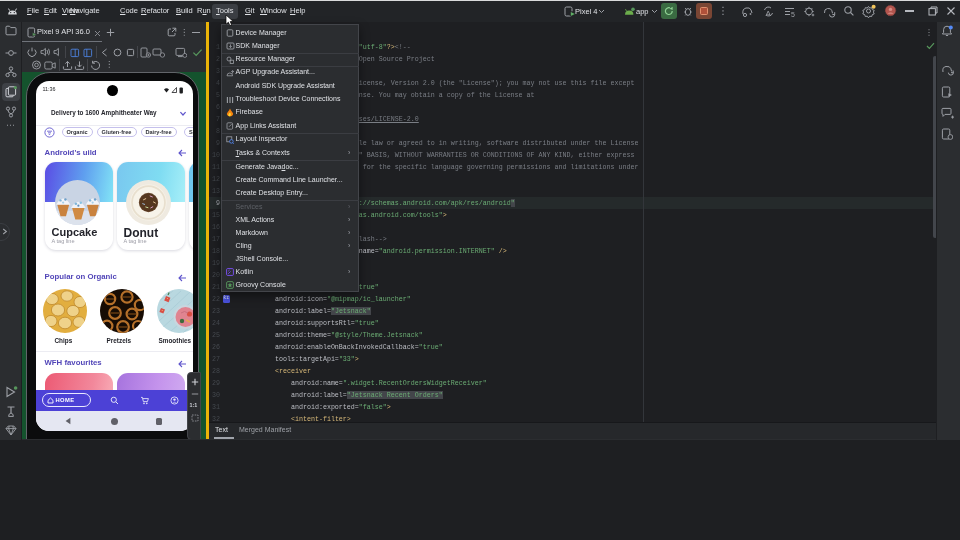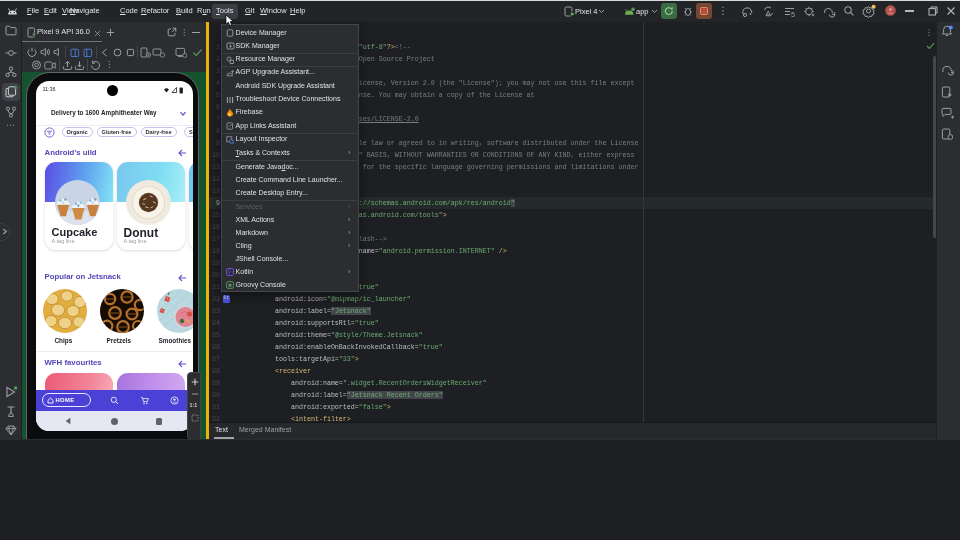--- a/index.html
+++ b/index.html
@@ -388,21 +388,21 @@
             </g>
           </g>
         </svg>
         <span class="abs" style="left:7px;top:64px;font-size:12px;font-weight:bold;color:#23242B;">Donut</span>
         <span class="abs" style="left:7px;top:76px;font-size:5.6px;color:#9C9CA6;">A tag line</span>
       </div>
       <div class="abs" style="left:153px;top:80.5px;width:10px;height:88px;background:#fff;border-radius:11px 0 0 11px;box-shadow:0 1px 3px rgba(40,40,80,.18);overflow:hidden;">
         <div class="abs" style="left:0;top:0;width:10px;height:40px;background:#6FC5EE;"></div>
       </div>
 
-      <span class="abs" style="left:9px;top:191px;font-size:7.8px;font-weight:bold;color:#5246B8;">Popular on Jetsnack</span>
+      <span class="abs" style="left:9px;top:191px;font-size:7.8px;font-weight:bold;color:#5246B8;">Popular on Organic</span>
       <svg class="abs" style="left:142px;top:192.5px" width="9" height="8" viewBox="0 0 9 8">
           <path d="M4 1 L1 4 L4 7 M1 4 H8" fill="none" stroke="#5F55CC" stroke-width="1.1"></path>
         </svg>
       <svg class="abs" style="left:7px;top:208px" width="44" height="44" viewBox="0 0 44 44">
         <defs>
             <clipPath id="pc1">
               <circle cx="22" cy="22" r="22"></circle>
             </clipPath>
           </defs>
         <g clip-path="url(#pc1)">

